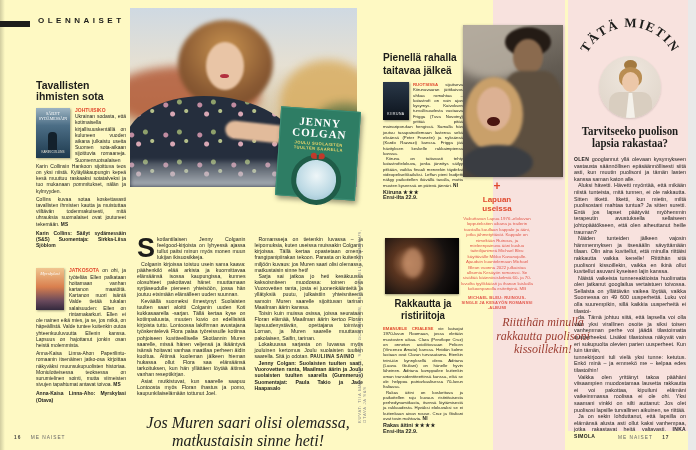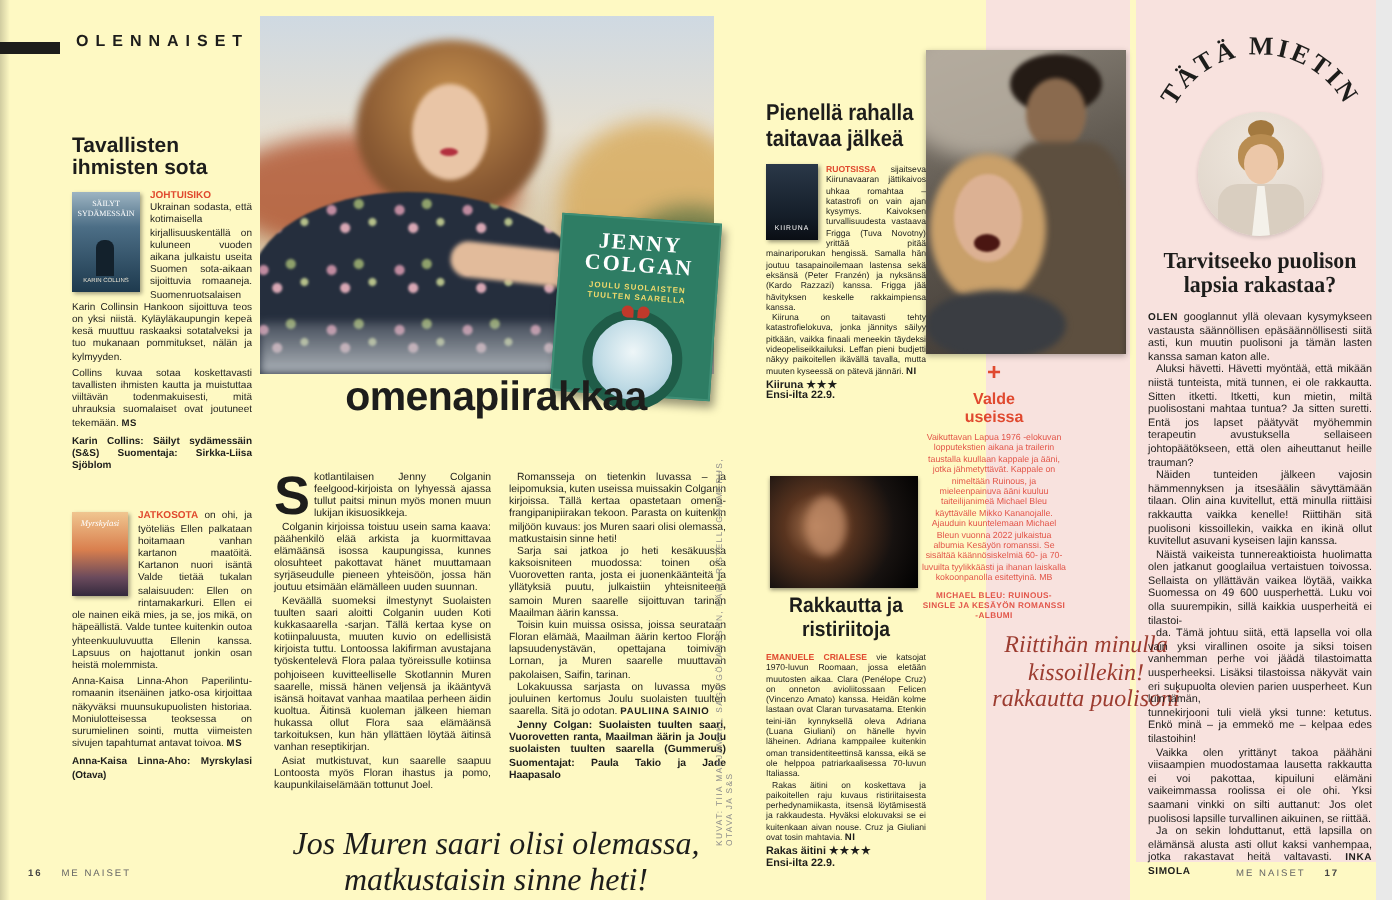--- a/index.html
+++ b/index.html
@@ -5,21 +5,21 @@
   html,body{margin:0;padding:0;background:#e9e9e9;}
   .spread{position:relative;width:688px;height:450px;background:#fef9c3;overflow:hidden;
           font-family:"Liberation Sans",sans-serif;color:#1d1d1b;text-decoration:underline;}
   .abs{position:absolute;}
   .ni{pointer-events:none;}
   
   .kicker-bar{left:0;top:21px;width:30px;height:6px;background:#1d1d1b;}
   .kicker{left:38px;top:16px;font-size:8px;font-weight:bold;letter-spacing:3.5px;}
   
   .book-col{left:36px;top:64px;width:90px;}
-  .rev-title{margin:4px 0 5px;font-size:10.5px;line-height:11px;font-weight:800;}
+  .rev-title{margin:16px 0 5px;font-size:10.5px;line-height:11px;font-weight:800;}
   .rev-body{margin:0;font-size:5px;line-height:6.2px;text-align:justify;}
   .rev-body p{margin:0 0 2px;}
   .lead-in{color:#e04a2f;font-weight:bold;}
   .rev-credit{font-size:5px;line-height:6.2px;font-weight:bold;margin:2px 0 0;}
   .cover{float:left;margin:1px 5px 2px 0;box-shadow:1px 1px 2px rgba(0,0,0,.35);position:relative;overflow:hidden;}
   .cover1{width:34px;height:50px;background:linear-gradient(180deg,#9db4c2 0%,#4c6e86 35%,#1e3a4e 100%);}
   .cover1 .ct{position:absolute;top:4px;left:0;right:0;text-align:center;color:#fff;font-size:4px;line-height:4.6px;font-family:"Liberation Serif",serif;}
   .cover1 .ca{position:absolute;bottom:3px;left:0;right:0;text-align:center;color:#e8e2d2;font-size:3px;}
   .cover1 .fig{position:absolute;bottom:8px;left:12px;width:9px;height:18px;background:#13212c;border-radius:4px 4px 0 0;}
   .cover2{width:28px;height:42px;background:linear-gradient(180deg,#f0c690 0%,#d97f4e 45%,#6a4a5c 78%,#33293d 100%);}
@@ -183,21 +183,20 @@
     <div class="ti">
       <span>JOULU SUOLAISTEN</span><br>
       <span>TUULTEN SAARELLA</span>
     </div>
     <div class="wreath">
       <div class="bow"></div>
     </div>
   </div>
 
   <div class="abs headline">
-    <div>omenapiirakkaa</div>
   </div>
 
   <div class="abs feature-cols">
     <p><span class="dropcap">S</span><span>kotlantilaisen Jenny Colganin feelgood-kirjoista on lyhyessä ajassa tullut paitsi minun myös monen muun lukijan ikisuosikkeja.</span></p>
     <p>Colganin kirjoissa toistuu usein sama kaava: päähenkilö elää arkista ja kuormittavaa elämäänsä isossa kaupungissa, kunnes olosuhteet pakottavat hänet muuttamaan syrjäseudulle pieneen yhteisöön, jossa hän joutuu etsimään elämälleen uuden suunnan.</p>
     <p>Keväällä suomeksi ilmestynyt Suolaisten tuulten saari aloitti Colganin uuden Koti kukkasaarella -sarjan. Tällä kertaa kyse on kotiinpaluusta, muuten kuvio on edellisistä kirjoista tuttu. Lontoossa lakifirman avustajana työskentelevä Flora palaa työreissulle kotiinsa pohjoiseen kuvitteelliselle Skotlannin Muren saarelle, missä hänen veljensä ja ikääntyvä isänsä hoitavat vanhaa maatilaa perheen äidin kuoltua. Äitinsä kuoleman jälkeen hieman hukassa ollut Flora saa elämäänsä tarkoituksen, kun hän yllättäen löytää äitinsä vanhan reseptikirjan.</p>
     <p>Asiat mutkistuvat, kun saarelle saapuu Lontoosta myös Floran ihastus ja pomo, kaupunkilaiselämään tottunut Joel.</p>
     <p>Romansseja on tietenkin luvassa – ja leipomuksia, kuten useissa muissakin Colganin kirjoissa. Tällä kertaa opastetaan omena-frangipanipiirakan tekoon. Parasta on kuitenkin miljöön kuvaus: jos Muren saari olisi olemassa, matkustaisin sinne heti!</p>
     <p>Sarja sai jatkoa jo heti kesäkuussa kaksoisniteen muodossa: toinen osa Vuorovetten ranta, josta ei juonenkäänteitä ja yllätyksiä puutu, julkaistiin yhteisniteenä samoin Muren saarelle sijoittuvan tarinan Maailman äärin kanssa.</p>
     <p>Toisin kuin muissa osissa, joissa seurataan Floran elämää, Maailman äärin kertoo Floran lapsuudenystävän, opettajana toimivan Lornan, ja Muren saarelle muuttavan pakolaisen, Saifin, tarinan.</p>
@@ -260,31 +259,31 @@
         <span>Rakas äitini</span>
         <span class="stars">★★★★</span>
       </div>
       <div class="premiere">Ensi-ilta 22.9.</div>
     </div>
   </div>
 
   <div class="abs plus">+</div>
   <div class="abs music">
     <div class="mt">
-      <span style="display:block">Valde</span>
+      <span style="display:block">Lapuan</span>
       <span style="display:block">useissa</span>
     </div>
     <div class="mb">Vaikuttavan Lapua 1976 -elokuvan lopputekstien aikana ja trailerin taustalla kuullaan kappale ja ääni, jotka jähmetyttävät. Kappale on nimeltään Ruinous, ja mieleenpainuva ääni kuuluu taiteilijanimeä Michael Bleu käyttävälle Mikko Kananojalle. Ajauduin kuuntelemaan Michael Bleun vuonna 2022 julkaistua albumia Kesäyön romanssi. Se sisältää käännösiskelmiä 60- ja 70-luvuilta tyylikkäästi ja ihanan laiskalla kokoonpanolla esitettyinä. MB</div>
     <div class="mc">MICHAEL BLEU: RUINOUS-SINGLE JA KESÄYÖN ROMANSSI -ALBUMI</div>
   </div>
 
   <div class="abs pull-quote">
     <span>Riittihän minulla</span>
+    <span>rakkautta puolisoni</span>
     <span>kissoillekin!</span>
-    <span>rakkautta puolisoni</span>
   </div>
 
   <div class="abs tata">
     <svg class="arch" width="104" height="46" viewBox="0 0 104 46">
       <path id="arcPath" d="M 10 44 A 48 48 0 0 1 94 44" fill="none"></path>
       <text font-family="Liberation Serif, serif" font-size="13" font-weight="bold" letter-spacing="1.5" fill="#1d1d1b">
         <textPath href="#arcPath" startOffset="50%" text-anchor="middle">TÄTÄ MIETIN</textPath>
       </text>
     </svg>
     <div class="portrait">

